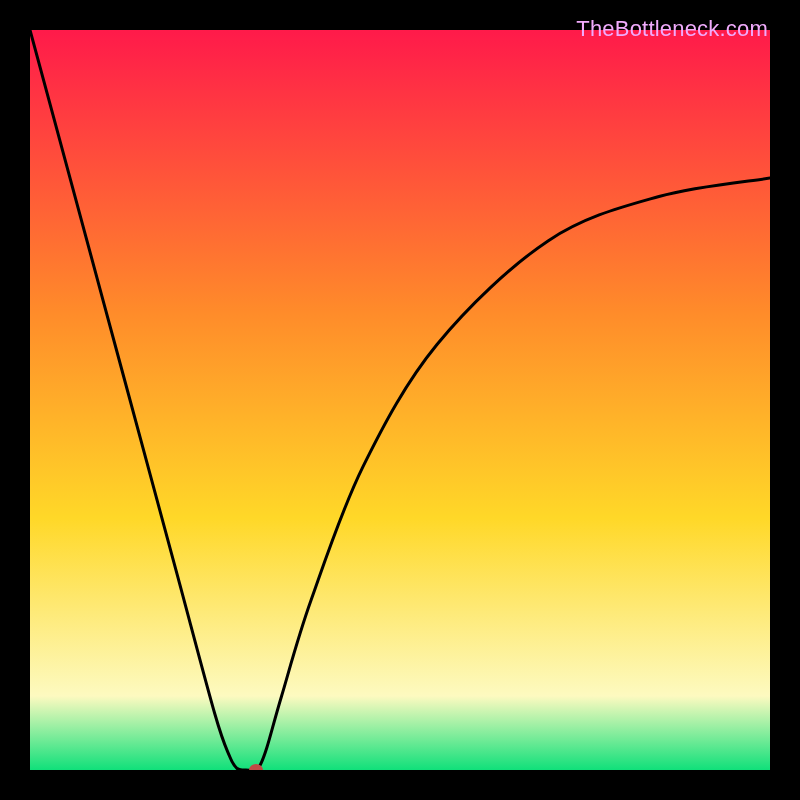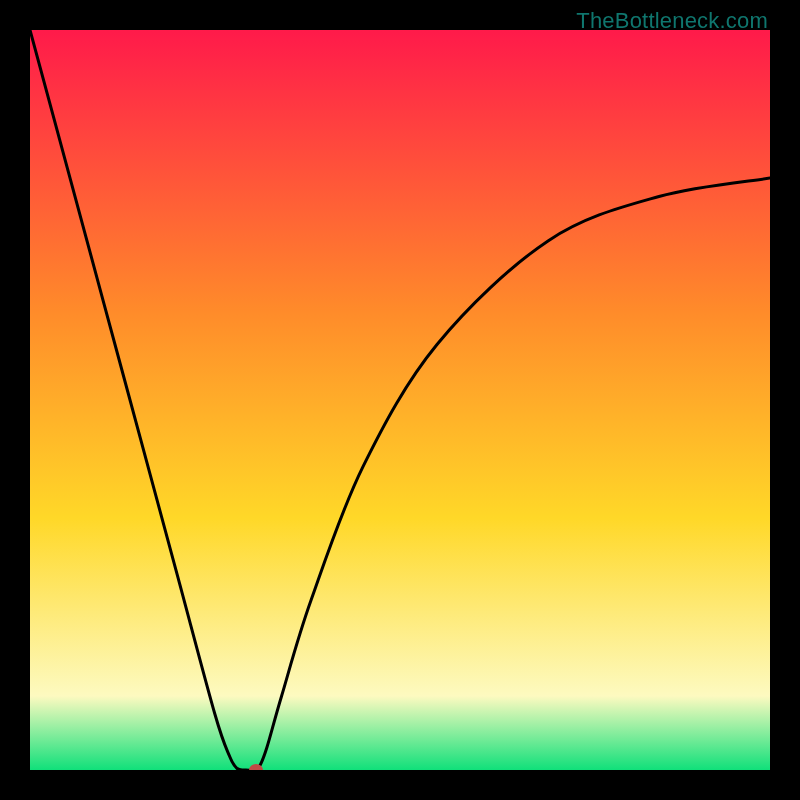--- a/index.html
+++ b/index.html
@@ -29,25 +29,25 @@
   }
   .gradient {
     position: absolute;
     left: 0;
     top: 0;
     width: 740px;
     height: 740px;
   }
   .watermark {
     position: absolute;
-    top: 8px;
+    top: 16px;
     right: 32px;
     font-size: 22px;
     font-weight: 500;
-    color: #0f766e;
+    color: #f0abfc;
     letter-spacing: 0.2px;
     text-align: right;
   }
   svg.curve {
     position: absolute;
     left: 0;
     top: 0;
     width: 740px;
     height: 740px;
   }

